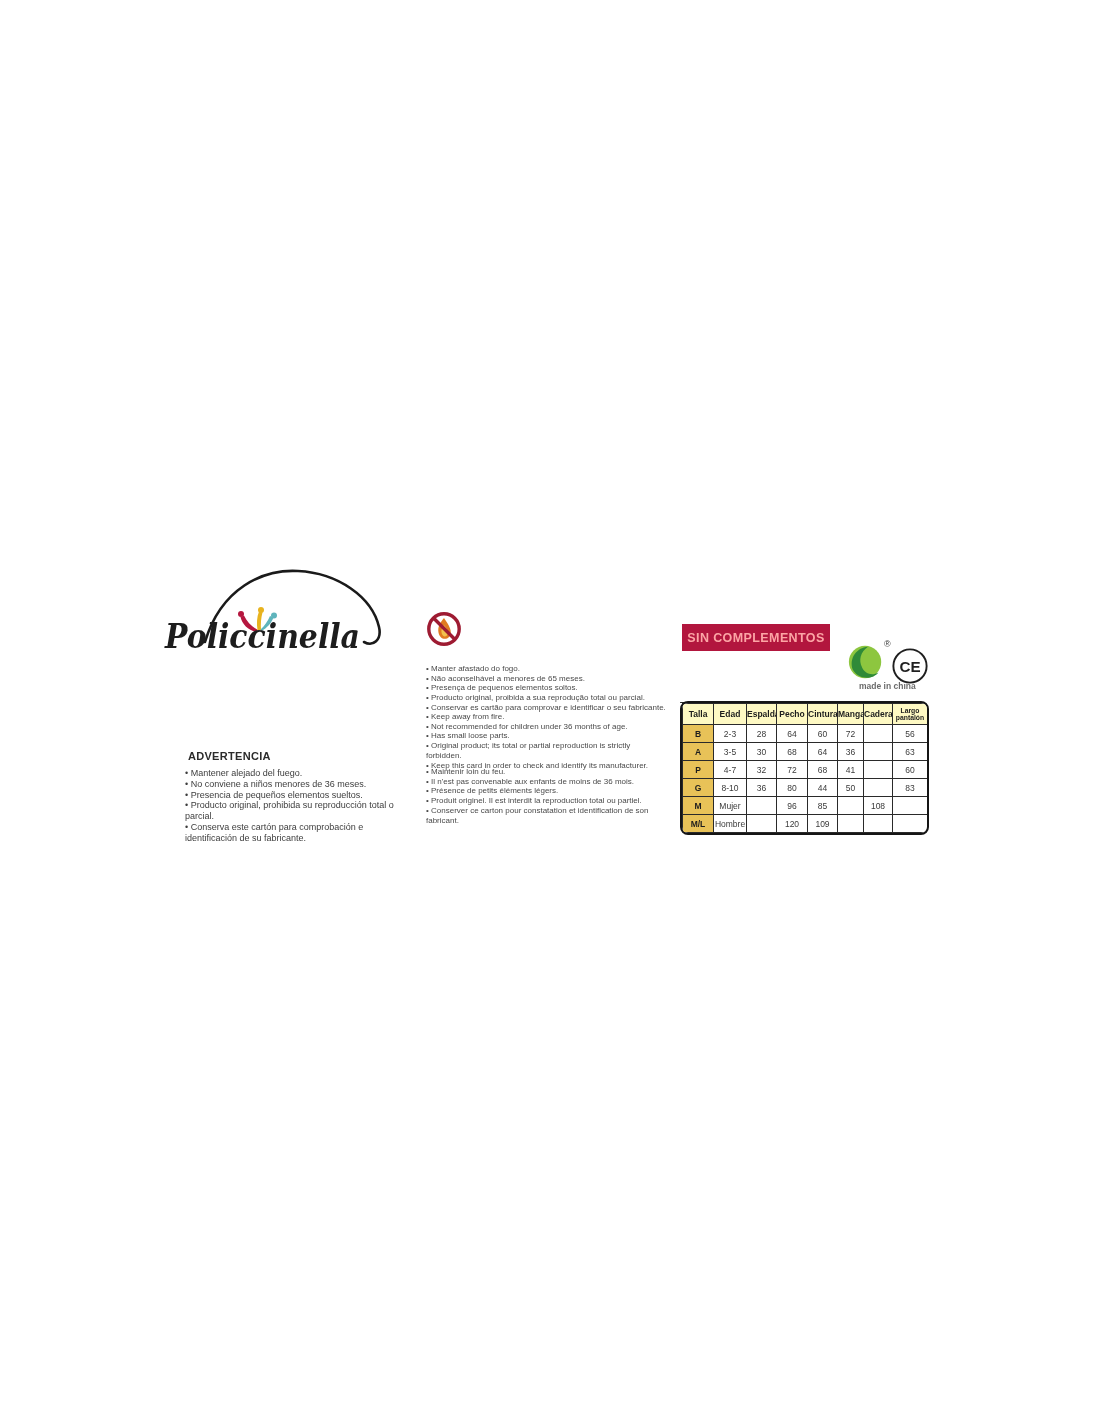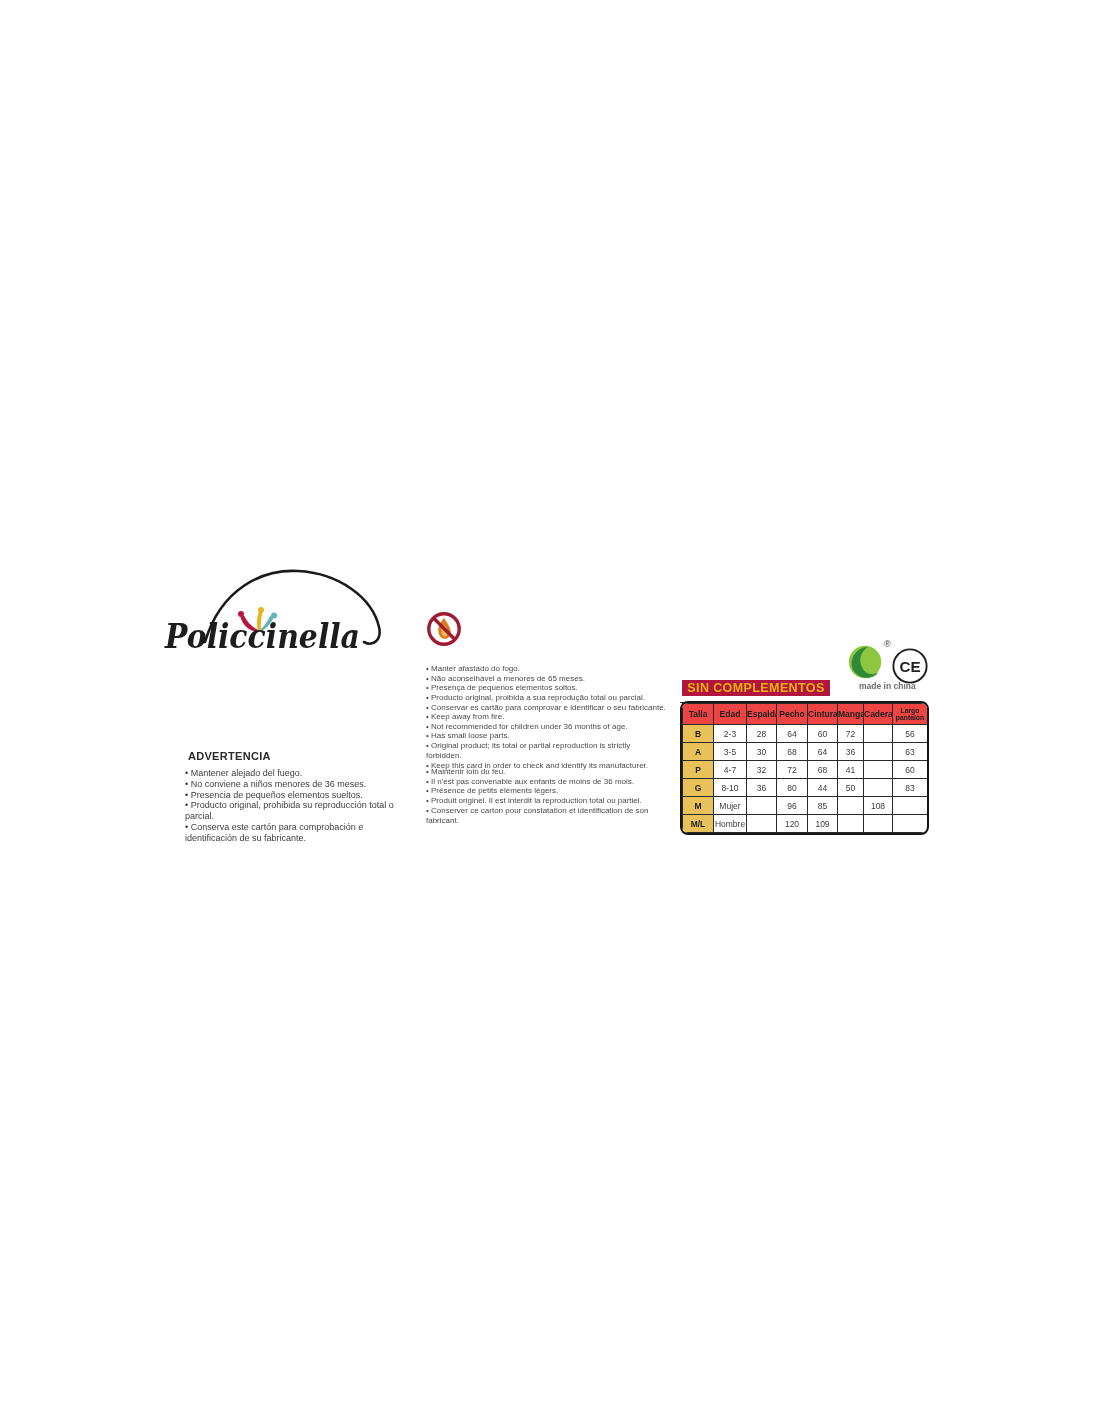--- a/index.html
+++ b/index.html
@@ -15,33 +15,33 @@
   .blt::before{content:"• ";}
 
   
   .fire-icon{position:absolute;left:426px;top:611px;width:36px;height:36px;}
   .fw-lines{position:absolute;left:464px;top:613px;width:210px;font-size:8px;font-weight:bold;
             line-height:9.8px;color:#4a4a4a;}
   .wblock{position:absolute;left:426px;width:240px;font-size:8px;line-height:9.7px;color:#4a4a4a;}
   .pt{top:664px;} .en{top:712px;} .fr{top:767px;}
 
   
-  .banner{position:absolute;left:682px;top:680px;width:148px;height:16px;background:#b2163e;
-          color:#eab308;font-size:12.5px;font-weight:bold;letter-spacing:.4px;
+  .banner{position:absolute;left:682px;top:624px;width:148px;height:27px;background:#b2163e;
+          color:#fca5a5;font-size:12.5px;font-weight:bold;letter-spacing:.4px;
           display:flex;align-items:center;justify-content:center;}
   .greendot{position:absolute;left:847px;top:643px;width:38px;height:38px;}
   .regmark{position:absolute;left:884px;top:639px;font-size:9px;color:#3a3a3a;}
   .ce-mark{position:absolute;left:891px;top:646px;width:38px;height:40px;}
   .made-in{position:absolute;left:859px;top:681px;font-size:8.5px;font-weight:bold;color:#6b6b6b;}
   .table-title{position:absolute;left:680px;top:684px;font-size:9px;font-weight:bold;color:#2b2b2b;margin-top:16px;}
   .table-wrap{position:absolute;left:680px;top:701px;width:249px;border:2px solid #151515;
               border-radius:8px;overflow:hidden;background:#fff;box-sizing:border-box;}
   .table-wrap table{border-collapse:collapse;table-layout:fixed;width:100%;font-size:8.5px;color:#3a3a3a;}
   .table-wrap th,.table-wrap td{border:1.5px solid #2a2a2a;text-align:center;padding:0;height:17px;overflow:hidden;}
-  .table-wrap thead th{background:#ef4444;font-weight:bold;color:#1d1d1d;height:20px;}
+  .table-wrap thead th{background:#fef9c3;font-weight:bold;color:#1d1d1d;height:20px;}
   .table-wrap th.small{font-size:6.8px;line-height:7px;}
   .table-wrap td.talla{background:#e8c258;font-weight:bold;color:#1d1d1d;}
 </style>
 </head>
 <body>
 
 <div class="page">
 
   <svg class="logo-svg" viewBox="0 0 230 96" aria-hidden="true">
     <path d="M 42 82 C 58 28, 100 9, 135 11 C 175 13, 209 37, 216 67 C 219 80, 210 87, 201 82" fill="none" stroke="#1a1a1a" stroke-width="2.6" stroke-linecap="round"></path>

